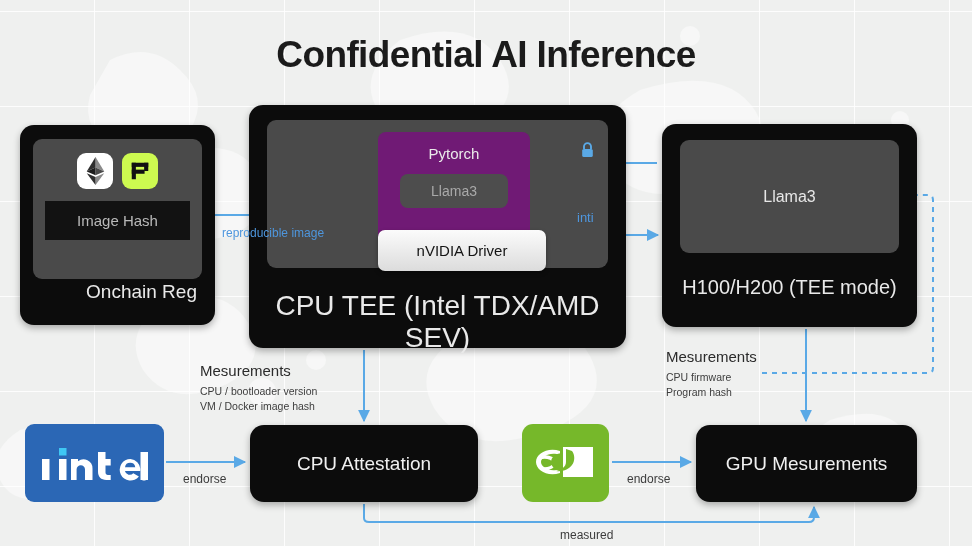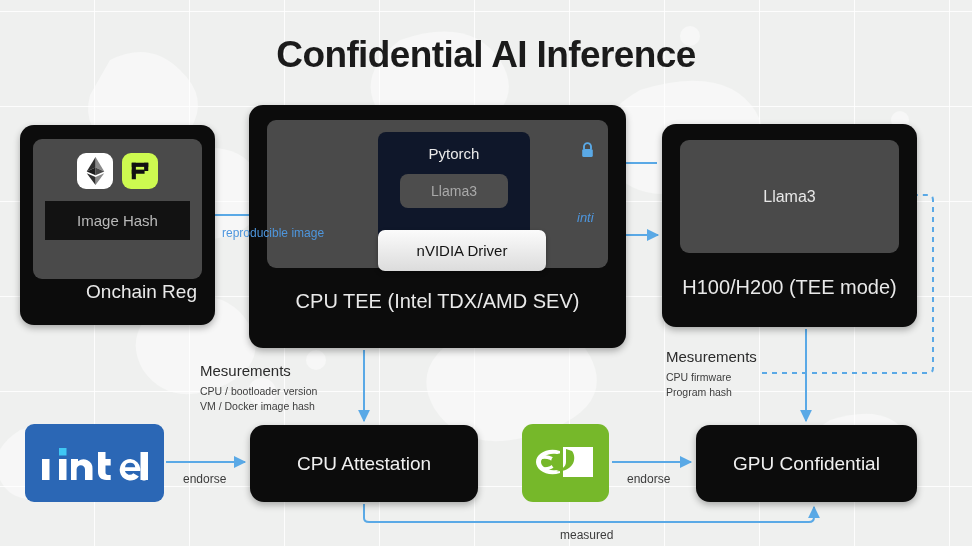--- a/index.html
+++ b/index.html
@@ -58,47 +58,47 @@
     display:flex; align-items:center; justify-content:center;
     color:#b9b9b9; font-size:15px;
   }
   #onchain-caption{ top:156px;padding-left:48px; }
 
   
   #cpu-tee{ left:249px; top:105px; width:377px; height:243px; }
   #cpu-tee-inner{ left:18px; top:15px; width:341px; height:148px; }
   #pytorch-box{
     position:absolute; left:111px; top:12px; width:152px; height:110px;
-    background:#0f172a; border-radius:8px;
+    background:#701a75; border-radius:8px;
   }
   #pytorch-label{
     position:absolute; left:0; top:13px; width:100%; text-align:center;
     color:#eaeaea; font-size:15px;
   }
   #llama3-cpu{
     position:absolute; left:22px; top:42px; width:108px; height:34px;
     background:#4d4d4d; border-radius:8px;
     display:flex; align-items:center; justify-content:center;
     color:#a9a9a9; font-size:14px;
   }
   #nvidia-driver{
     position:absolute; left:111px; top:110px; width:168px; height:41px;
     background:linear-gradient(#fbfbfb,#dcdcdc);
     border-radius:7px;
     display:flex; align-items:center; justify-content:center;
     color:#141414; font-size:15px;
     box-shadow:0 2px 4px rgba(0,0,0,.35);
   }
-  #cpu-tee-caption{ top:185px; font-size:20px; }
+  #cpu-tee-caption{ top:185px; font-size:28px; }
 
   
   #lock-icon{ position:absolute; left:580px; top:142px; }
   #inti-label{
     position:absolute; left:577px; top:210px;
-    color:#4e96dd; font-size:13px;font-style:italic;
+    color:#4e96dd; font-size:13px;
   }
 
   
   #gpu-node{ left:662px; top:124px; width:255px; height:203px; }
   #gpu-inner{ left:18px; top:16px; width:219px; height:113px; }
   #llama3-gpu{
     position:absolute; left:0; top:0; width:100%; height:100%;
     display:flex; align-items:center; justify-content:center;
     color:#e7e7e7; font-size:16px;
   }
@@ -296,21 +296,21 @@
                c-10 4 -19 -2 -19 -7 c0 -5 9 -11 19 -7 z" fill="#ffffff"></path>
       <path d="M28 14 c-7 0 -12 4 -12 9 c0 5 5 9 12 9 z" fill="#76b82a"></path>
       <path d="M28 8 v6 c-7 0 -12 4 -12 9 c0 5 5 9 12 9 v6
                c-13 0 -22 -7 -22 -15 c0 -8 9 -15 22 -15 z" fill="#ffffff" opacity="0"></path>
       <path d="M31 10 c0 0 0 9 0 13 c0 5 -5 8 -10 9 c7 1 13 -2 16 -6
                c3 -4 3 -10 0 -14 z" fill="#76b82a"></path>
     </svg>
   </div>
 
   <div class="node outer-black" id="gpu-attest">
-    <div class="attest-label">GPU Confidential</div>
+    <div class="attest-label">GPU Mesurements</div>
   </div>
 
   <div class="edge-label" id="lbl-repro">reproducible image</div>
   <div class="edge-label" id="lbl-endorse-1">endorse</div>
   <div class="edge-label" id="lbl-endorse-2">endorse</div>
   <div class="edge-label" id="lbl-measured">measured</div>
 
 </div>
 
 </body></html>

